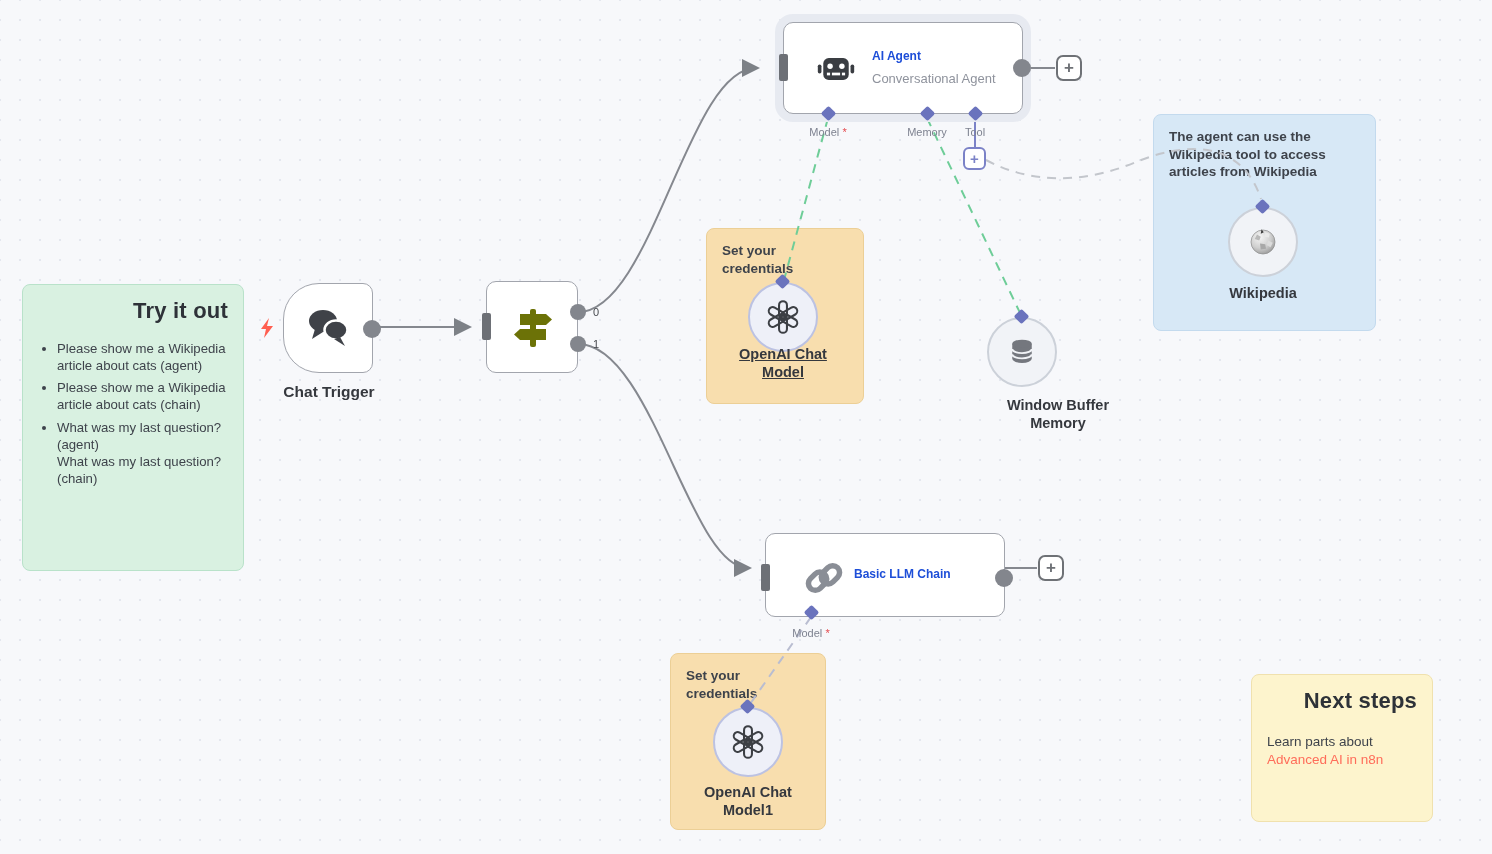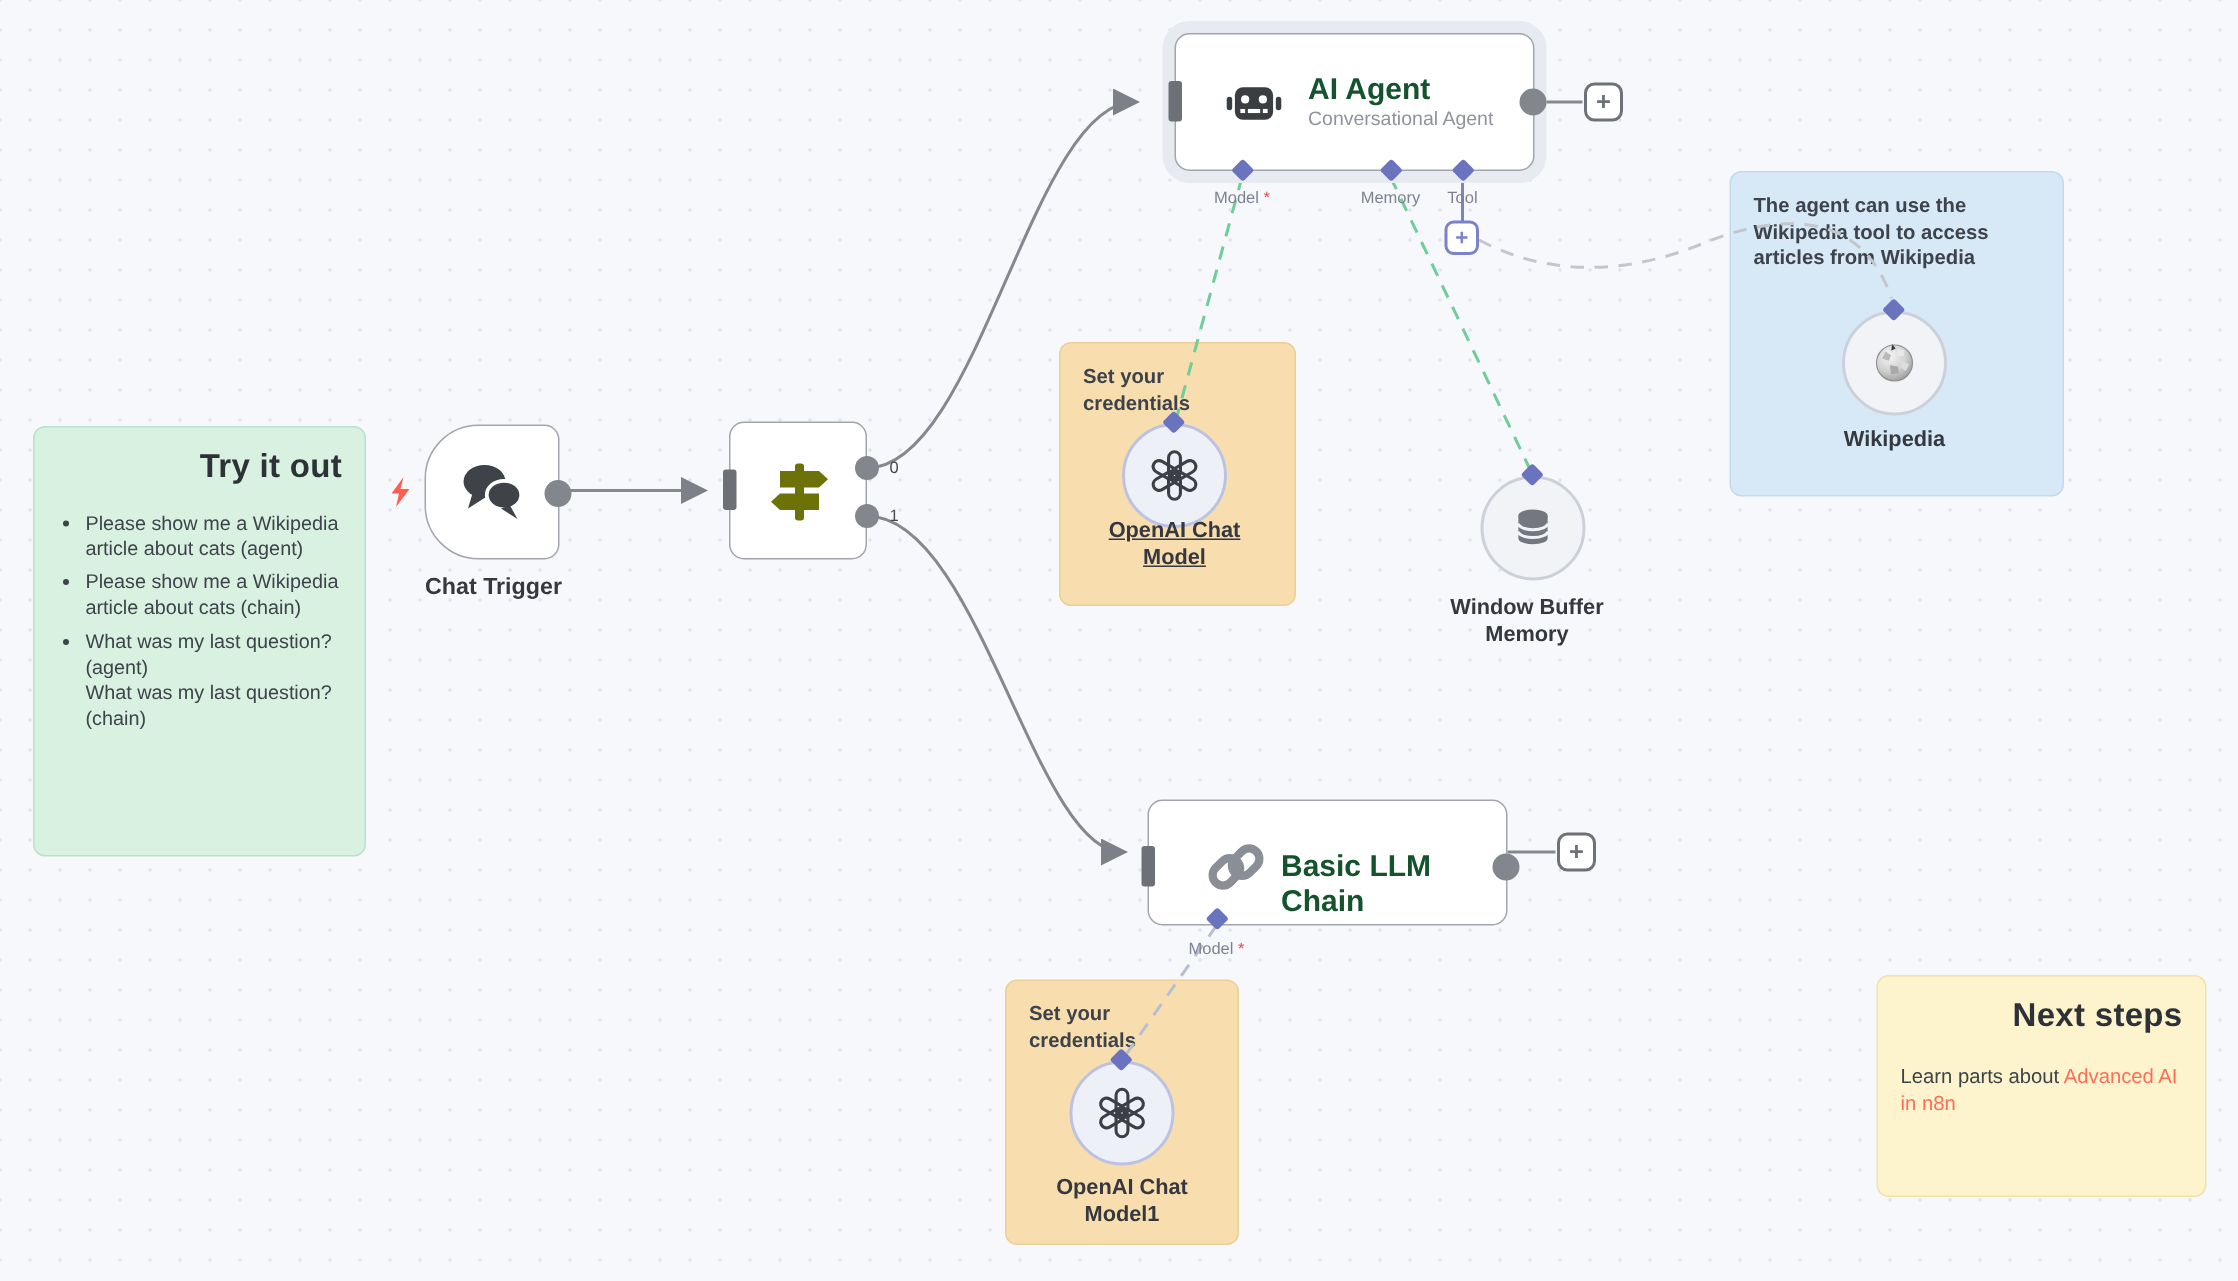--- a/index.html
+++ b/index.html
@@ -28,32 +28,32 @@
   .sticky-yellow { background:#fdf4cd; border:1px solid #f0e1ae; }
   .sticky-orange p, .sticky-blue p { margin-top:0; font-weight:600; font-size:13.5px; }
   .sticky ul { margin-top:16px; padding-left:19px; }
   .sticky li { font-size:13.2px; line-height:1.3; margin-bottom:5px; white-space:pre-line; }
   .note-link { color:#ff6d5a; }
   #note-try     { left:22px;  top:284px; width:222px; height:287px; }
   #note-cred1   { left:706px; top:228px; width:158px; height:176px; }
   #note-memory  { left:912px; top:227px; width:226px; height:223px; }
   #note-wiki    { left:1153px;top:114px; width:223px; height:217px; }
   #note-cred2   { left:670px; top:653px; width:156px; height:177px; }
-  #note-next    { left:1251px;top:650px; width:220px; height:148px; }
+  #note-next    { left:1251px;top:674px; width:182px; height:148px; }
   #note-next p  { margin-top:19px; }
 
   
   .node { position:absolute; z-index:3; background:#fff; border:1.6px solid #a2a5ad; border-radius:10px; }
   .node-ring { box-shadow:0 0 0 8px #e7eaf1; }
   #node-chat-trigger { left:283px; top:283px; width:90px; height:90px; border-radius:36px 10px 10px 36px; }
   #node-switch       { left:486px; top:281px; width:92px; height:92px; }
   #node-ai-agent     { left:783px; top:22px;  width:240px; height:92px; }
   #node-basic-llm    { left:765px; top:523px; width:240px; height:84px;margin-top:10px; }
 
-  .node-title    { position:absolute; font-size:20px; font-weight:bold; color:#14532d; }
+  .node-title    { position:absolute; font-size:12px; font-weight:bold; color:#1d4ed8; }
   .node-subtitle { position:absolute; font-size:13px; color:#8f939d; }
 
   .node-caption { position:absolute; z-index:3; text-align:center; font-weight:bold; color:#35383e; font-size:15.5px; line-height:1.18; }
   .node-caption .cap-sub { font-weight:normal; font-size:12.5px; color:#979ba4; margin-top:3px; }
   #cap-chat-trigger { left:249px; top:383px; width:160px; }
   #cap-switch       { left:412px; top:384px; width:240px; }
 
   
   .out-dot { position:absolute; width:18px; height:18px; border-radius:50%; background:#83868d; z-index:4; }
   .in-bar  { position:absolute; width:9px; height:27px; background:#6d7076; border-radius:2px; z-index:4; }
@@ -218,21 +218,21 @@
 
   <div class="subnode subnode-gray" id="sub-wbm">
     <svg class="icon" width="36" height="36" viewBox="0 0 48 48">
       <path d="M11 13 v20 a13 5.5 0 0 0 26 0 v-20" fill="#74777e"></path>
       <ellipse cx="24" cy="13" rx="13" ry="5.5" fill="#74777e"></ellipse>
       <path d="M11 20 a13 5.5 0 0 0 26 0" stroke="#f1f3f7" stroke-width="2.6" fill="none"></path>
       <path d="M11 27 a13 5.5 0 0 0 26 0" stroke="#f1f3f7" stroke-width="2.6" fill="none"></path>
     </svg>
   </div>
   <div class="diamond" style="left:1016px;top:311px;"></div>
-  <div class="sub-caption" style="left:948px;top:396px;width:140px;">Window Buffer Memory</div>
+  <div class="sub-caption" style="left:988px;top:396px;width:140px;">Window Buffer Memory</div>
 
   <div class="subnode subnode-gray" id="sub-wiki">
     <svg class="icon" width="36" height="36" viewBox="0 0 48 48">
       <defs>
         <radialGradient id="wgrad" cx="38%" cy="30%" r="75%">
           <stop offset="0%" stop-color="#f5f5f5"></stop>
           <stop offset="60%" stop-color="#cfcfcf"></stop>
           <stop offset="100%" stop-color="#9a9a9a"></stop>
         </radialGradient>
       </defs>

